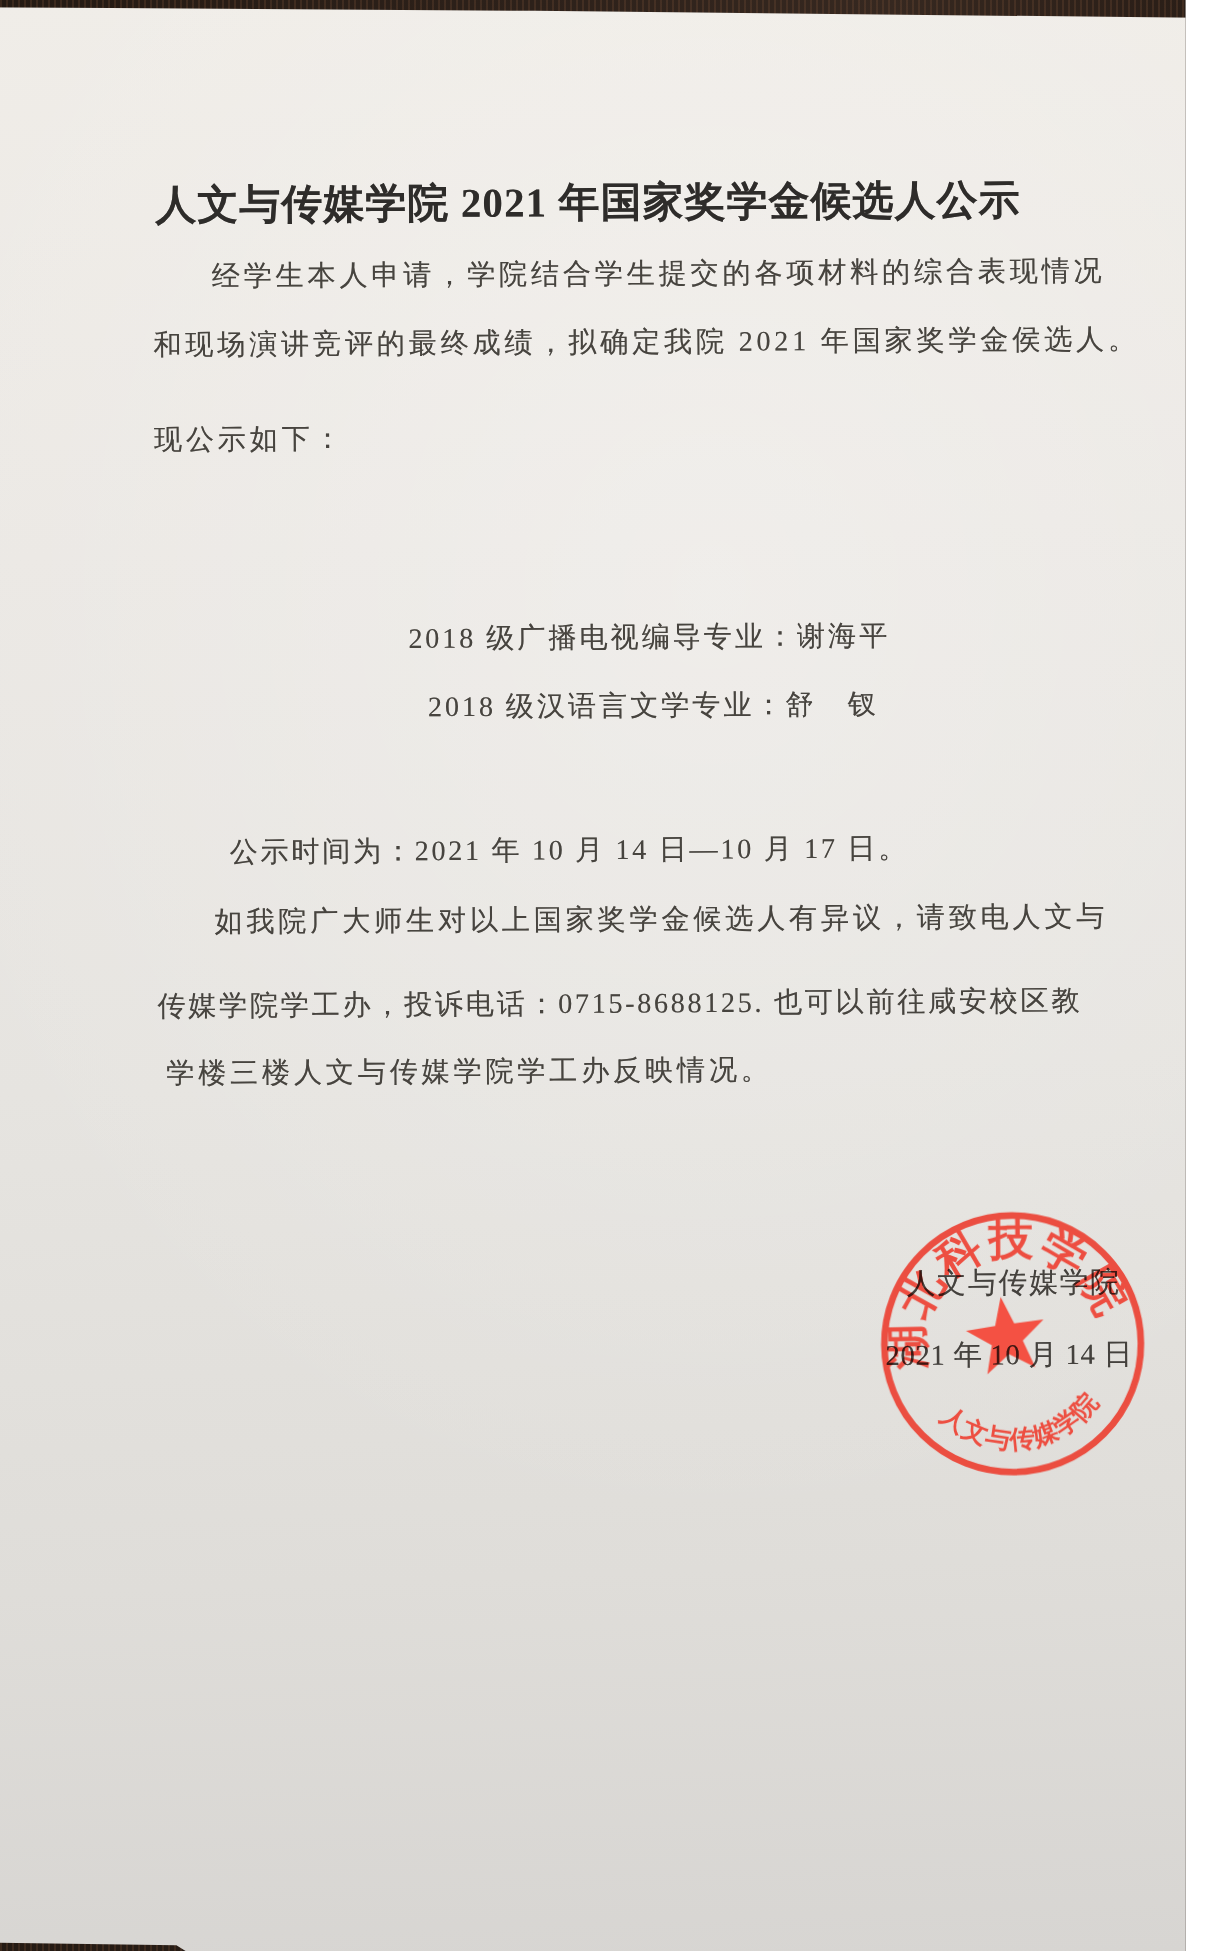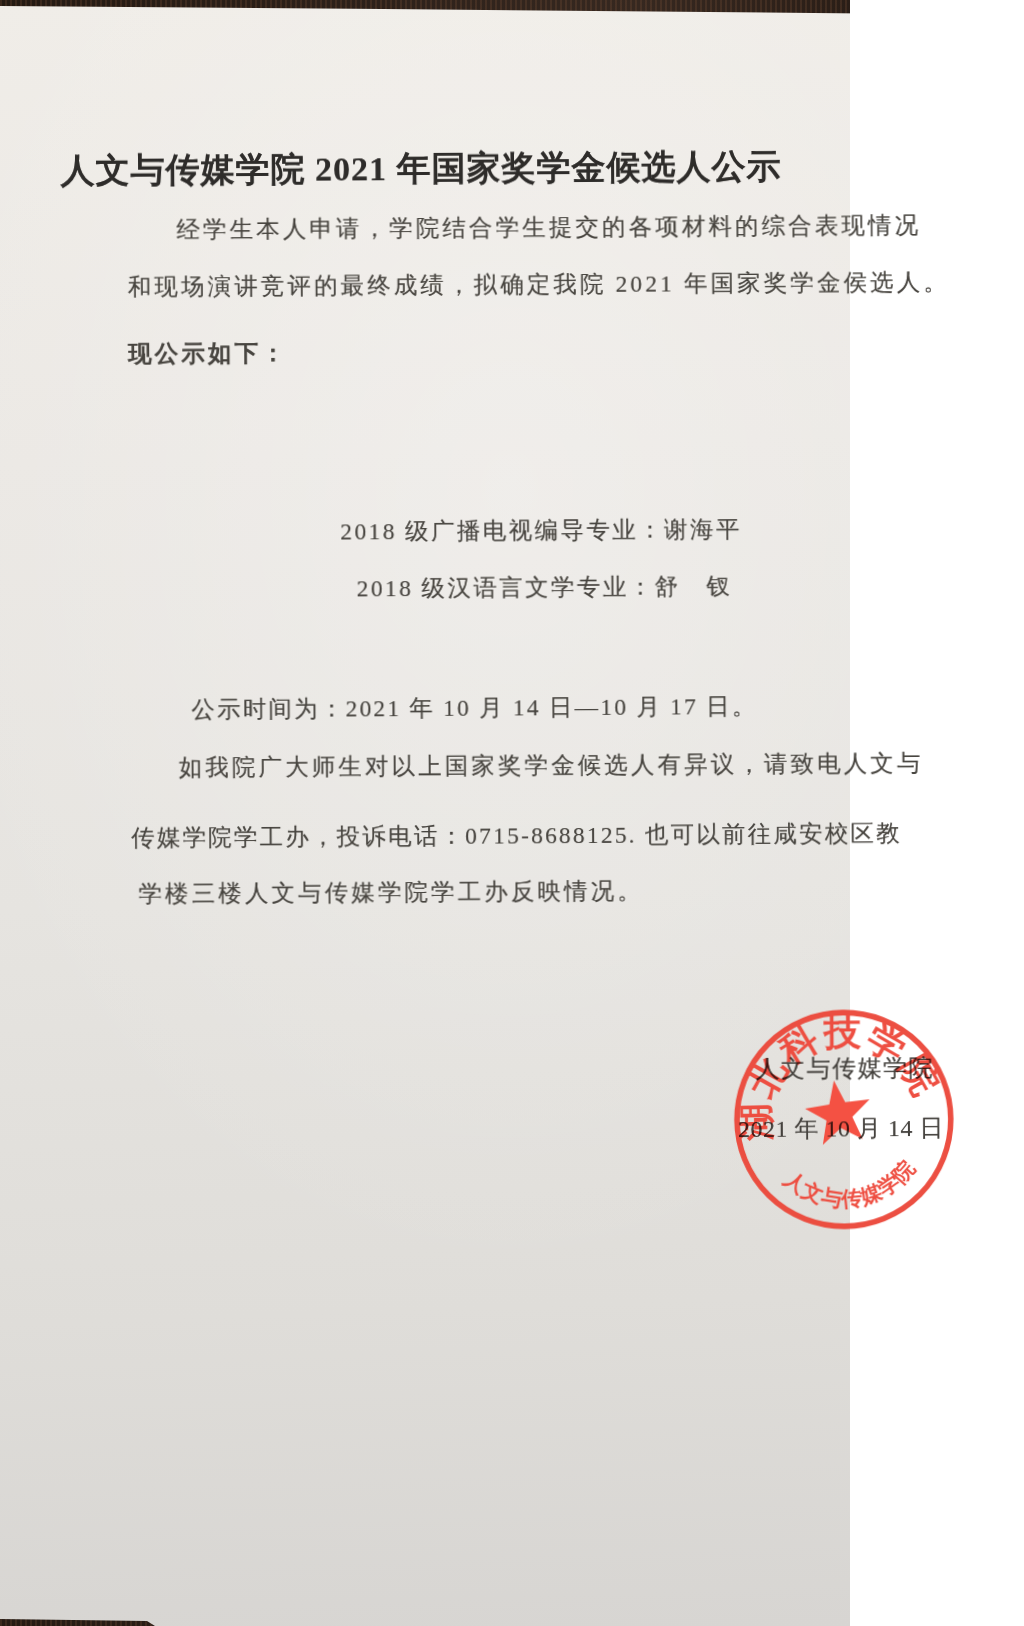--- a/index.html
+++ b/index.html
@@ -5,21 +5,21 @@
   * { margin: 0; padding: 0; box-sizing: border-box; }
   html, body { width: 1024px; height: 1626px; }
   body {
     font-family: "Liberation Serif", "DejaVu Serif", serif;
     overflow: hidden;
   }
 
   
   .photo {
     position: relative;
-    width: 850px; height: 1626px;
+    width: 988px; height: 1626px;
     background:
       repeating-linear-gradient(90deg, rgba(120,80,55,.28) 0 2px, rgba(0,0,0,0) 2px 5px),
       linear-gradient(90deg, #241a13 0%, #2d211a 45%, #362820 75%, #2a1e17 100%);
   }
 
   
   .paper {
     position: absolute; inset: 0;
     background:
       radial-gradient(130% 90% at 60% 30%, rgba(255,255,255,.25) 0%, rgba(255,255,255,0) 55%),
@@ -50,21 +50,21 @@
   .l {
     position: absolute;
     font-size: 23.5px;
     letter-spacing: 3.1px;
     color: #47443f;
     white-space: nowrap;
     text-shadow: 0 0 .5px rgba(70,68,63,.45);
   }
   .l1 { left: 180px; top: 212px; }
   .l2 { left: 131px; top: 269px; }
-  .l3 { left: 131px; top: 336px; font-weight: bold; }
+  .l3 { left: 131px; top: 348px; }
   .l4 { left: 342px; top: 515px; letter-spacing: 2.4px; }
   .l5 { left: 358px; top: 572px; letter-spacing: 2.4px; }
   .l6 { left: 192px; top: 692px; letter-spacing: 2.2px; }
   .l7 { left: 179px; top: 750px; }
   .l8 { left: 131px; top: 820px; letter-spacing: 2.2px; }
   .l9 { left: 138px; top: 876px; }
 
   .sig {
     position: absolute;
     font-size: 24px;

